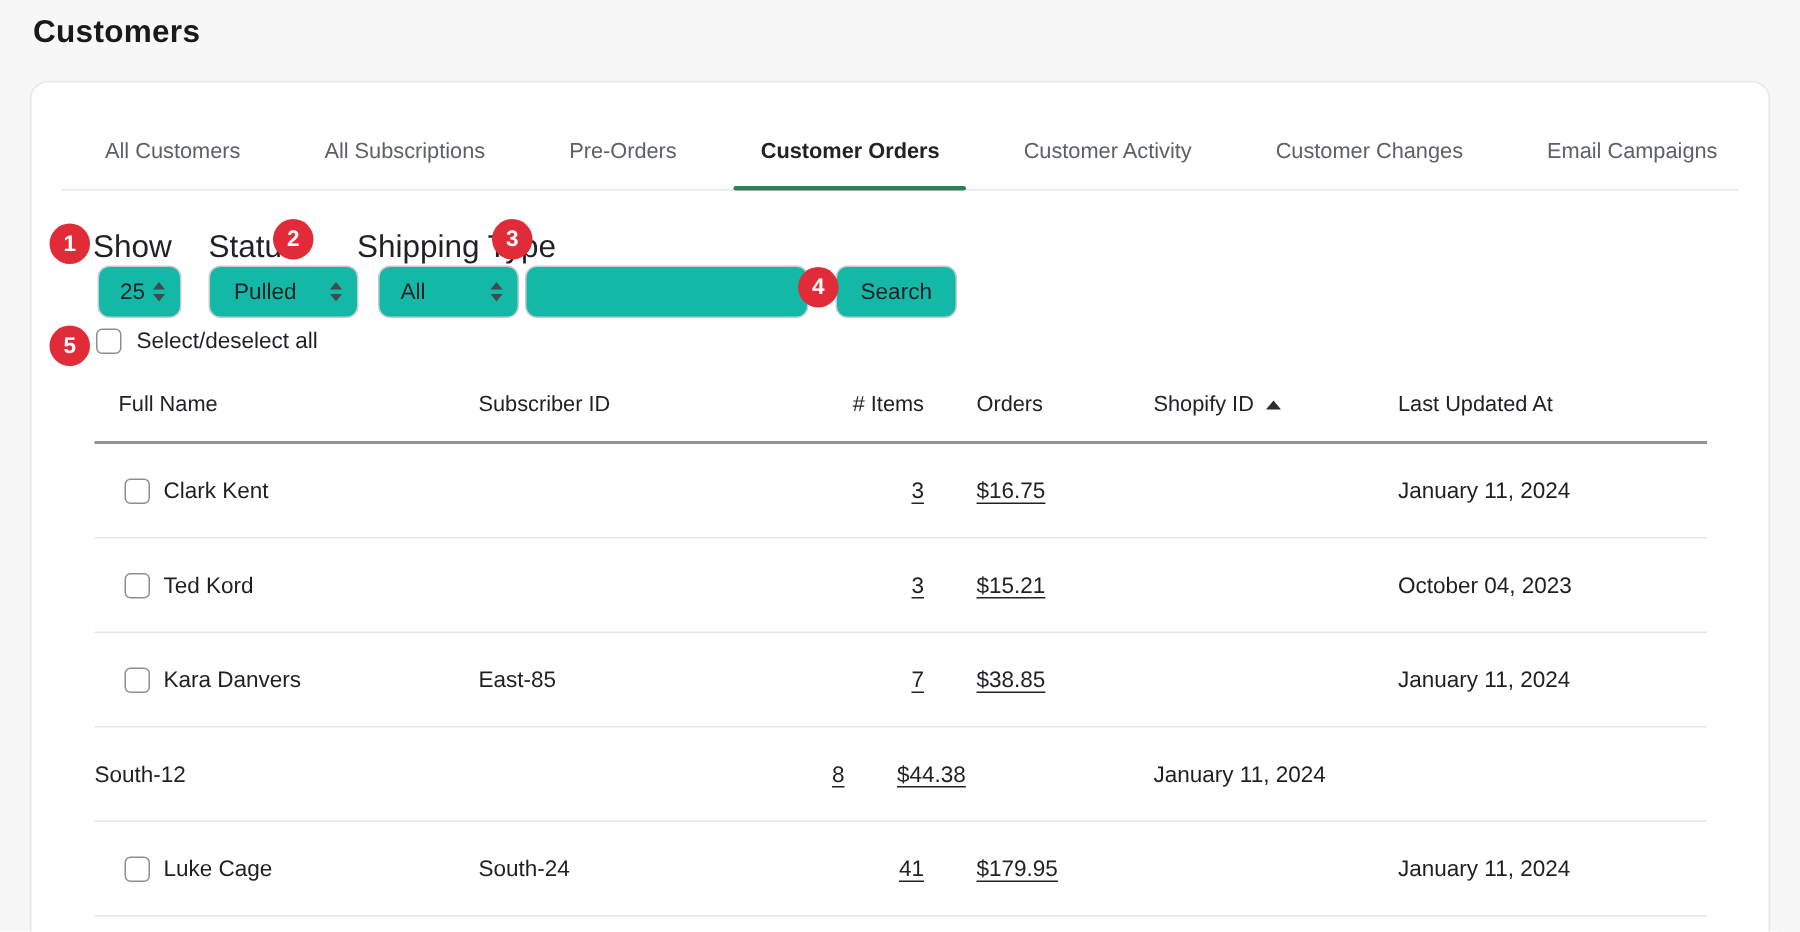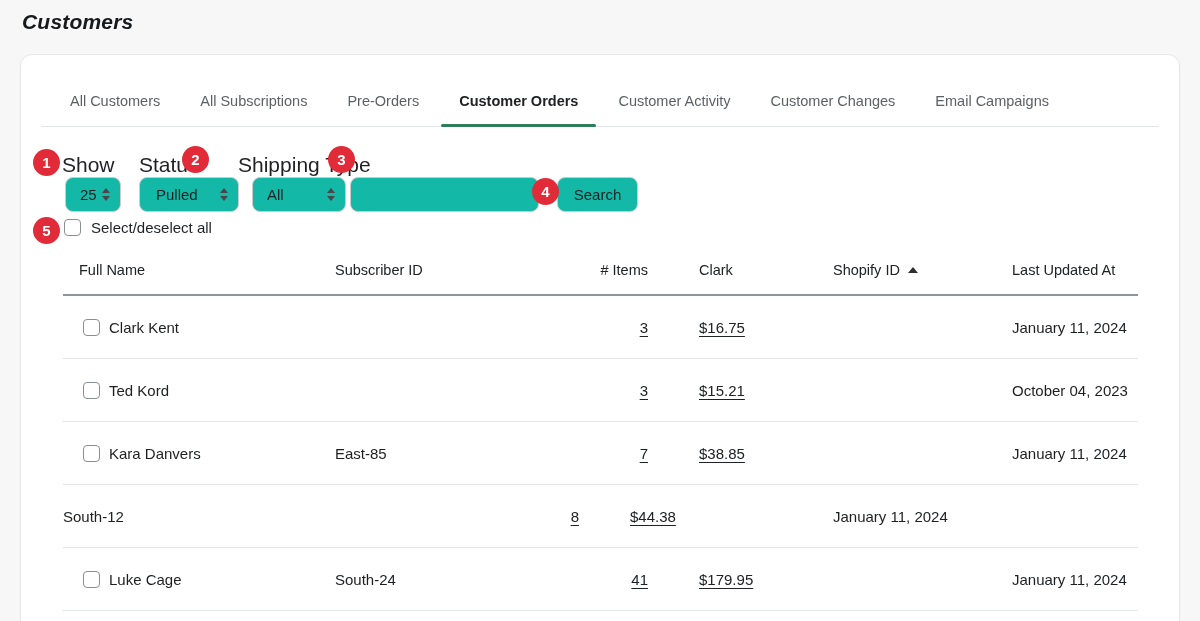--- a/index.html
+++ b/index.html
@@ -14,30 +14,30 @@
   *{box-sizing:border-box;margin:0;padding:0;}
   html,body{width:1200px;height:621px;}
   body{
     position:relative;overflow:hidden;
     background:#f7f7f8;
     font-family:"Liberation Sans","DejaVu Sans",sans-serif;
     color:var(--text-dark);
   }
   .page-title{
     position:absolute;left:22px;top:10px;
-    font-size:21px;font-weight:700;letter-spacing:.2px;color:#17191b;font-style:italic;
+    font-size:21px;font-weight:700;letter-spacing:.2px;color:#17191b;
   }
   .card{
     position:absolute;left:20px;top:54px;width:1160px;height:600px;
     background:#fff;border:1px solid #e7e8ea;border-radius:12px;
     box-shadow:0 1px 2px rgba(0,0,0,.04);
   }
   
   .tabs{
-    display:flex;gap:4px;
+    display:flex;gap:20px;
     margin:24px 20px 0 20px;
     border-bottom:1px solid var(--border-light);
     text-align:center;
   }
   .tab{
     position:relative;
     padding:14px 18px 17px;
     font-size:14.5px;color:var(--text-gray);
     cursor:pointer;white-space:nowrap;
   }
@@ -73,21 +73,21 @@
   }
   .checkbox{
     appearance:none;-webkit-appearance:none;
     width:17px;height:17px;border:1.5px solid #8a8e95;border-radius:4px;
     background:#fff;cursor:pointer;flex:none;display:inline-block;
   }
   .select-all{position:absolute;left:43px;top:164px;display:flex;align-items:center;gap:10px;}
   .select-all .sa-label{font-size:15px;color:#1f2124;}
   
   .table{position:absolute;left:42px;top:191px;width:1075px;}
-  .tgrid{display:grid;grid-template-columns:256px 244px 53px 153px 163px 1fr;align-items:center;gap:16px;}
+  .tgrid{display:grid;grid-template-columns:256px 244px 53px 153px 163px 1fr;align-items:center;}
   .thead{height:50px;border-bottom:2px solid var(--border-header);font-size:14.5px;color:#202225;}
   .thead .c1{padding-left:16px;}
   .c3{text-align:right;}
   .c4{padding-left:35px;}
   .th-sort{display:inline-flex;align-items:center;cursor:pointer;}
   .sort-asc{width:0;height:0;border-left:5px solid transparent;border-right:5px solid transparent;
             border-bottom:6px solid #2c2e30;display:inline-block;margin-left:8px;}
   .trow{height:63px;border-bottom:1px solid var(--border-light);font-size:15px;}
   .trow .c1{display:flex;align-items:center;padding-left:20px;gap:9px;}
   a.cell-link{color:#202225;text-decoration:underline;text-underline-offset:3px;cursor:pointer;}
@@ -157,21 +157,21 @@
   <div class="select-all">
     <input type="checkbox" class="checkbox" style="">
     <span class="sa-label">Select/deselect all</span>
   </div>
 
   <div class="table">
     <div class="tgrid thead">
       <div class="c1">Full Name</div>
       <div class="c2">Subscriber ID</div>
       <div class="c3"># Items</div>
-      <div class="c4">Clark</div>
+      <div class="c4">Orders</div>
       <div class="c5">
         <span class="th-sort">
           <span>Shopify ID</span>
           <i class="sort-asc"></i>
         </span>
       </div>
       <div class="c6">Last Updated At</div>
     </div>
 
     <div class="tgrid trow">

